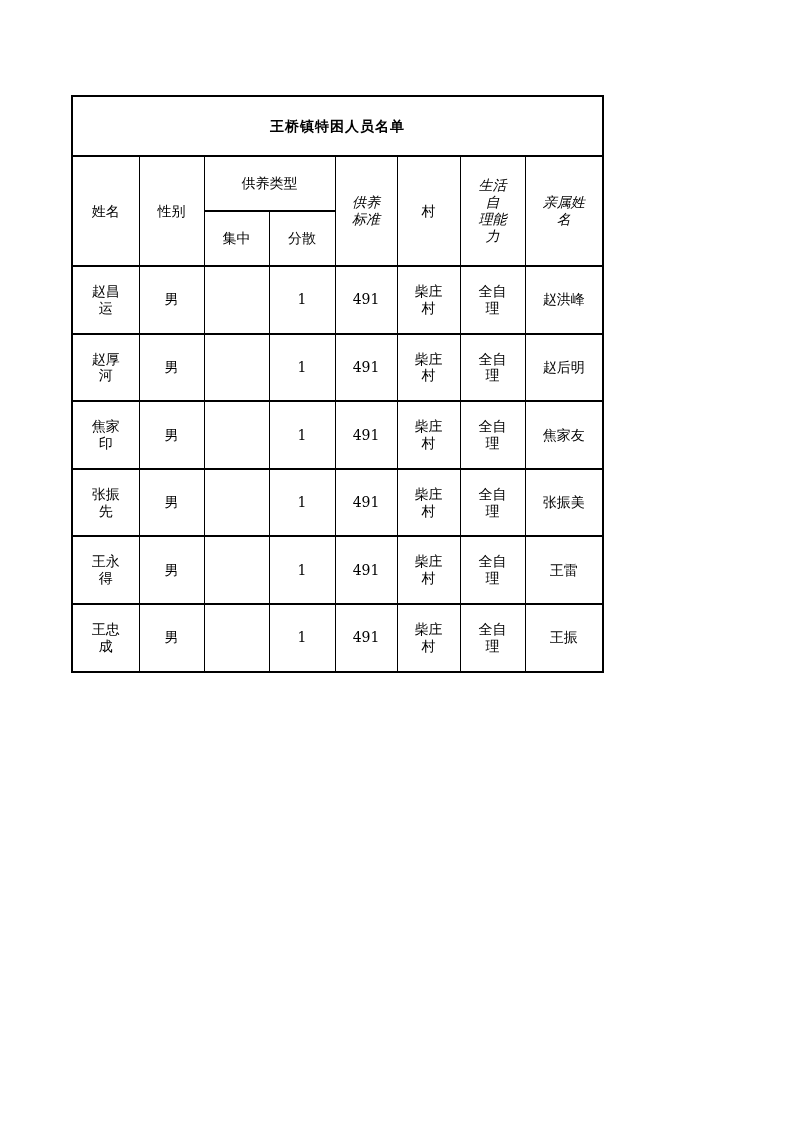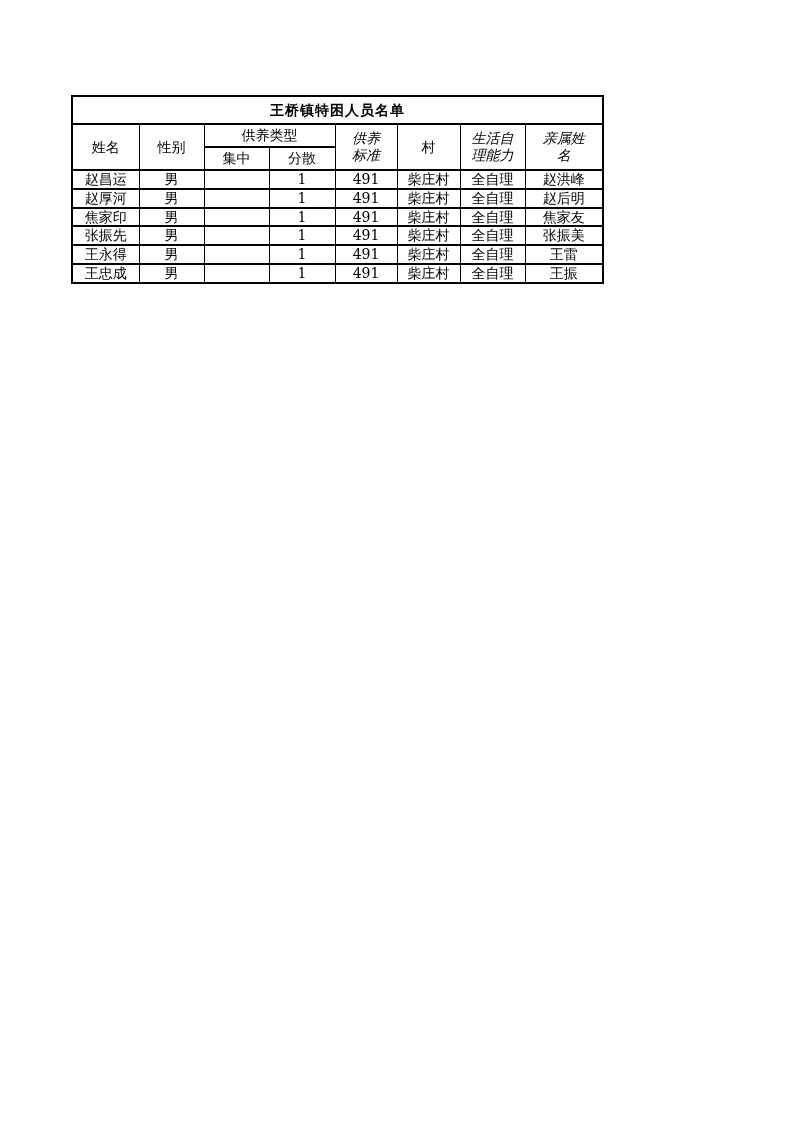--- a/index.html
+++ b/index.html
@@ -28,21 +28,21 @@
     border-collapse: collapse;
     table-layout: fixed;
     border: 2px solid #000000;
     color: #000000;
   }
   table.roster td {
     border-left: 1px solid #000000;
     border-right: 1px solid #000000;
     border-top: 2px solid #000000;
     border-bottom: 2px solid #000000;
-    padding: 0;
+    padding: 16px;
     text-align: center;
     vertical-align: middle;
     font-size: 14px;
     line-height: 1.2;
     overflow: hidden;
   }
   td.title-cell {
     height: 26px;
     font-size: 24px;
     font-weight: bold;

